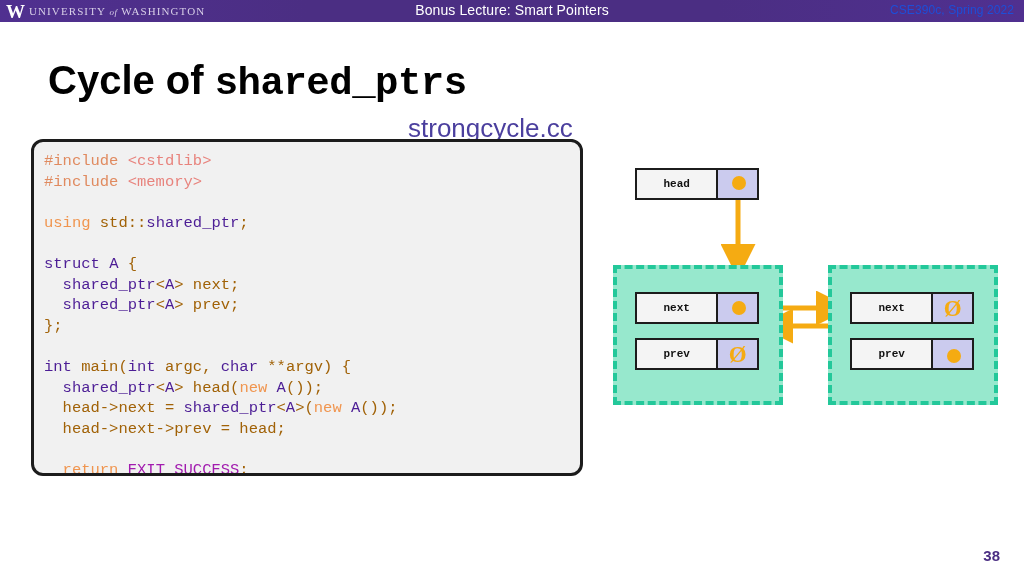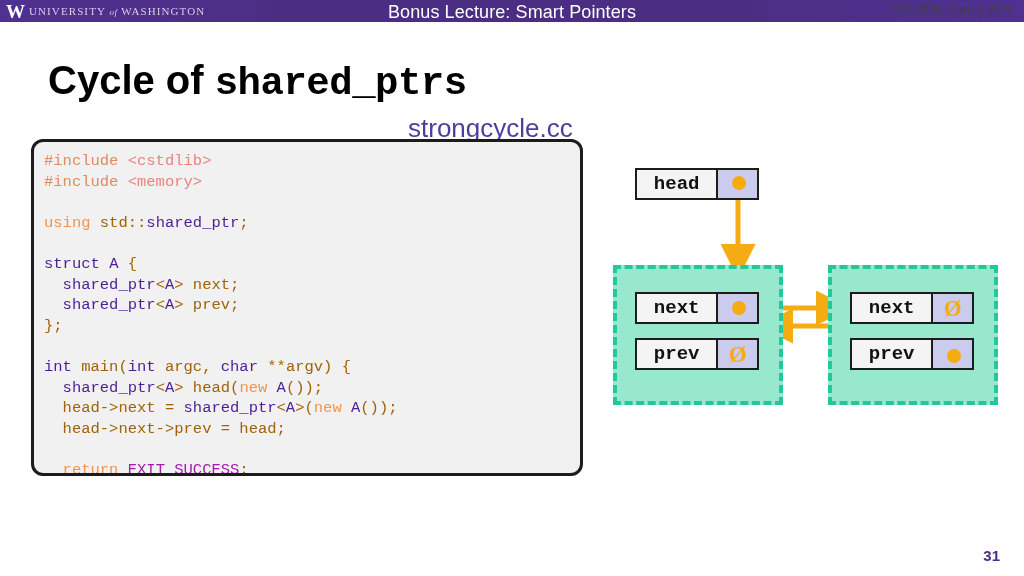--- a/index.html
+++ b/index.html
@@ -57,29 +57,29 @@
   .uw-wordmark .ital {
     font-style: italic;
     font-size: 9px;
     letter-spacing: 0.5px;
   }
   .header-center {
     position: absolute;
     left: 0; top: 2px;
     width: 1024px;
     text-align: center;
-    font-size: 18px;
+    font-size: 14px;
     color: #ffffff;
     letter-spacing: 0.1px;
   }
   .header-right {
     position: absolute;
     right: 10px; top: 3px;
     font-size: 12px;
-    color: #404040;
+    color: #1d4ed8;
     letter-spacing: 0.1px;
   }
 
   
   .slide-title {
     position: absolute;
     left: 48px;
     top: 44px;
     font-size: 40px;
     font-weight: bold;
@@ -148,21 +148,21 @@
     position: absolute;
     display: flex;
     border: 2px solid #1c1c1c;
     box-sizing: border-box;
     background: #f4f4f4;
   }
   .var-label {
     background: #f4f4f4;
     font-family: "Liberation Mono", monospace;
     font-weight: bold;
-    font-size: 19px;
+    font-size: 11px;
     color: #111111;
     display: flex;
     align-items: center;
     justify-content: center;
     box-sizing: border-box;
   }
   .var-slot {
     background: #cbcbee;
     border-left: 2px solid #1c1c1c;
     box-sizing: border-box;
@@ -290,13 +290,13 @@
   <div class="var-box" style="left:250px; top:188px; width:124px; height:32px;">
     <div class="var-label" style="width:82px; height:100%;">prev</div>
     <div class="var-slot" style="width:42px; height:100%;">
       <svg width="42" height="30" style="position:absolute;left:0;top:0;">
         <circle cx="21" cy="16" r="7" fill="#f5ab12"></circle>
       </svg>
     </div>
   </div>
 </div>
 
-<div class="page-number">31</div>
+<div class="page-number">38</div>
 
 </body></html>

